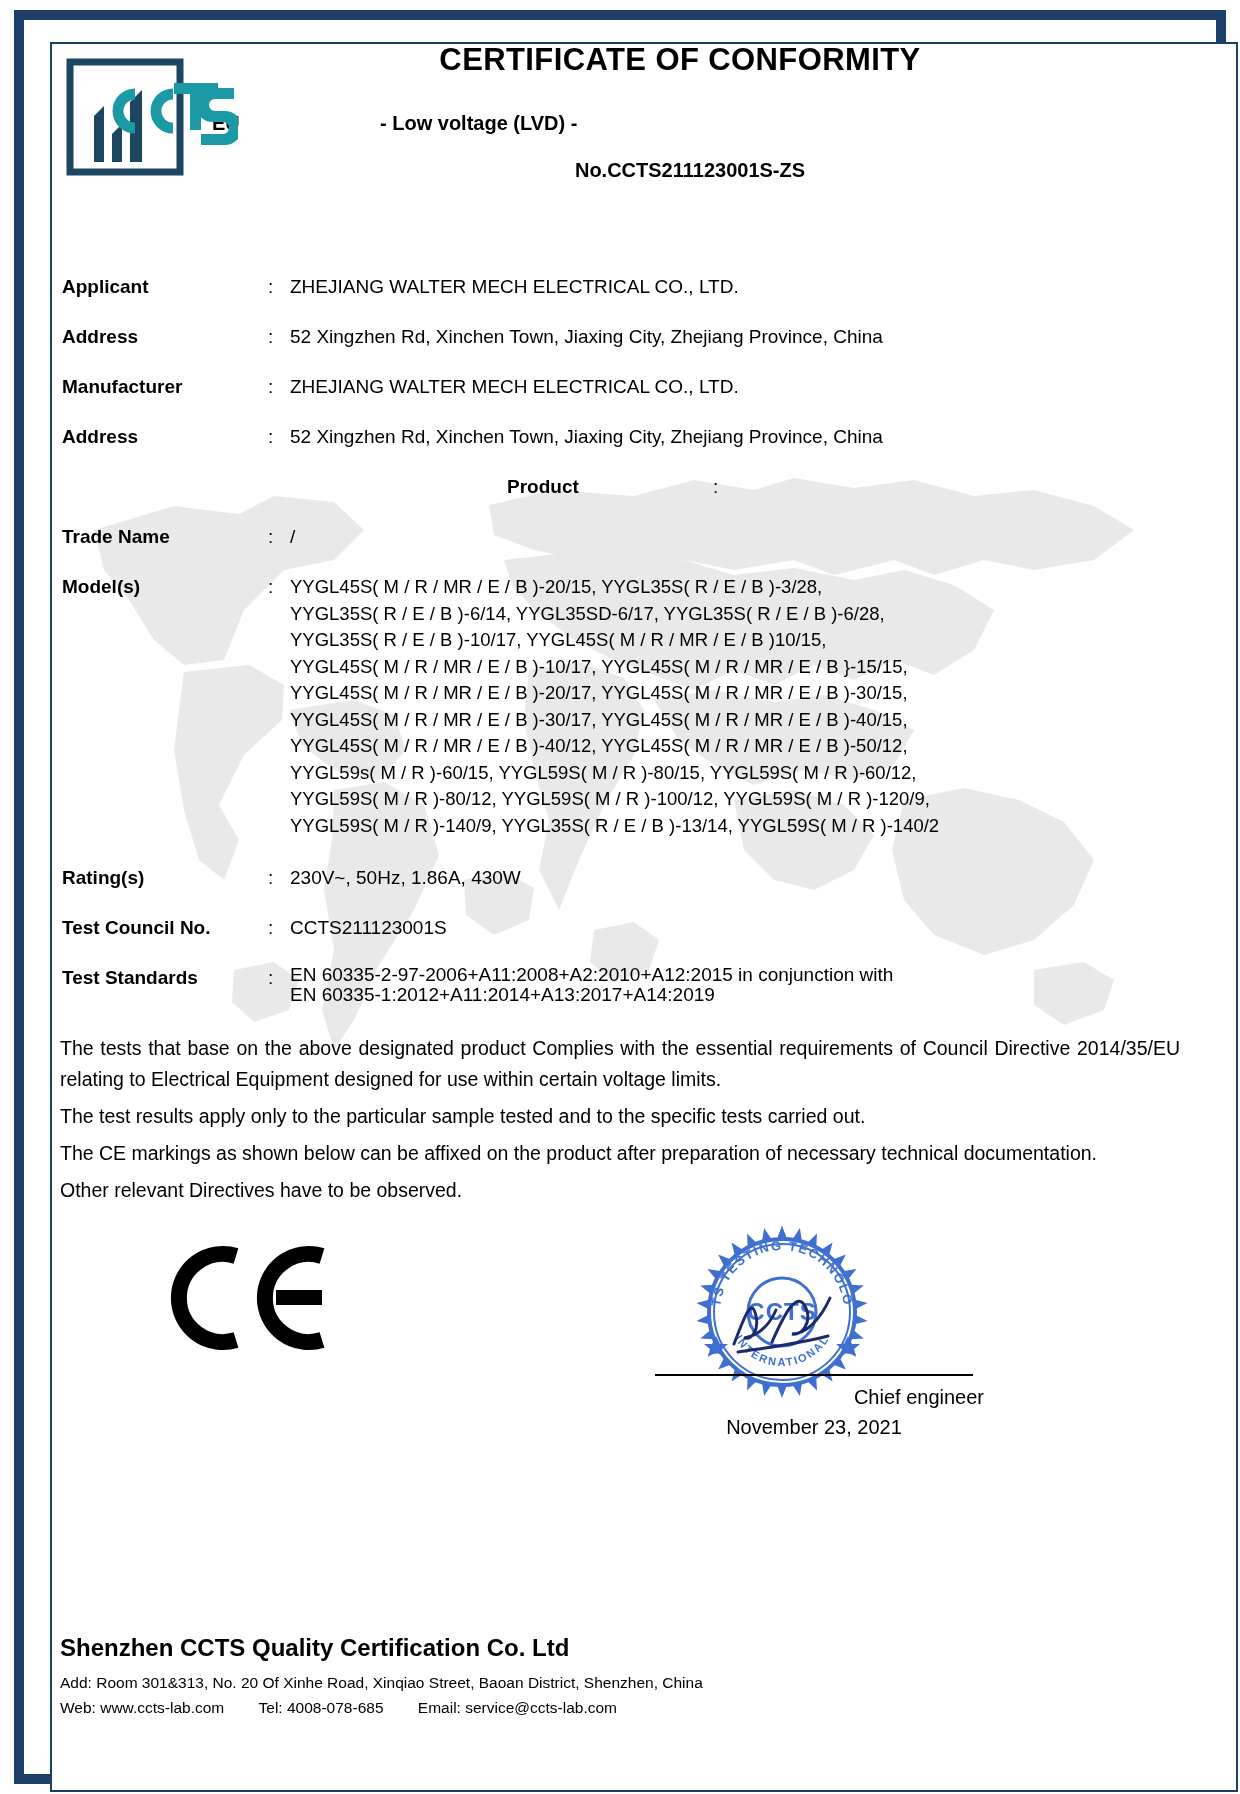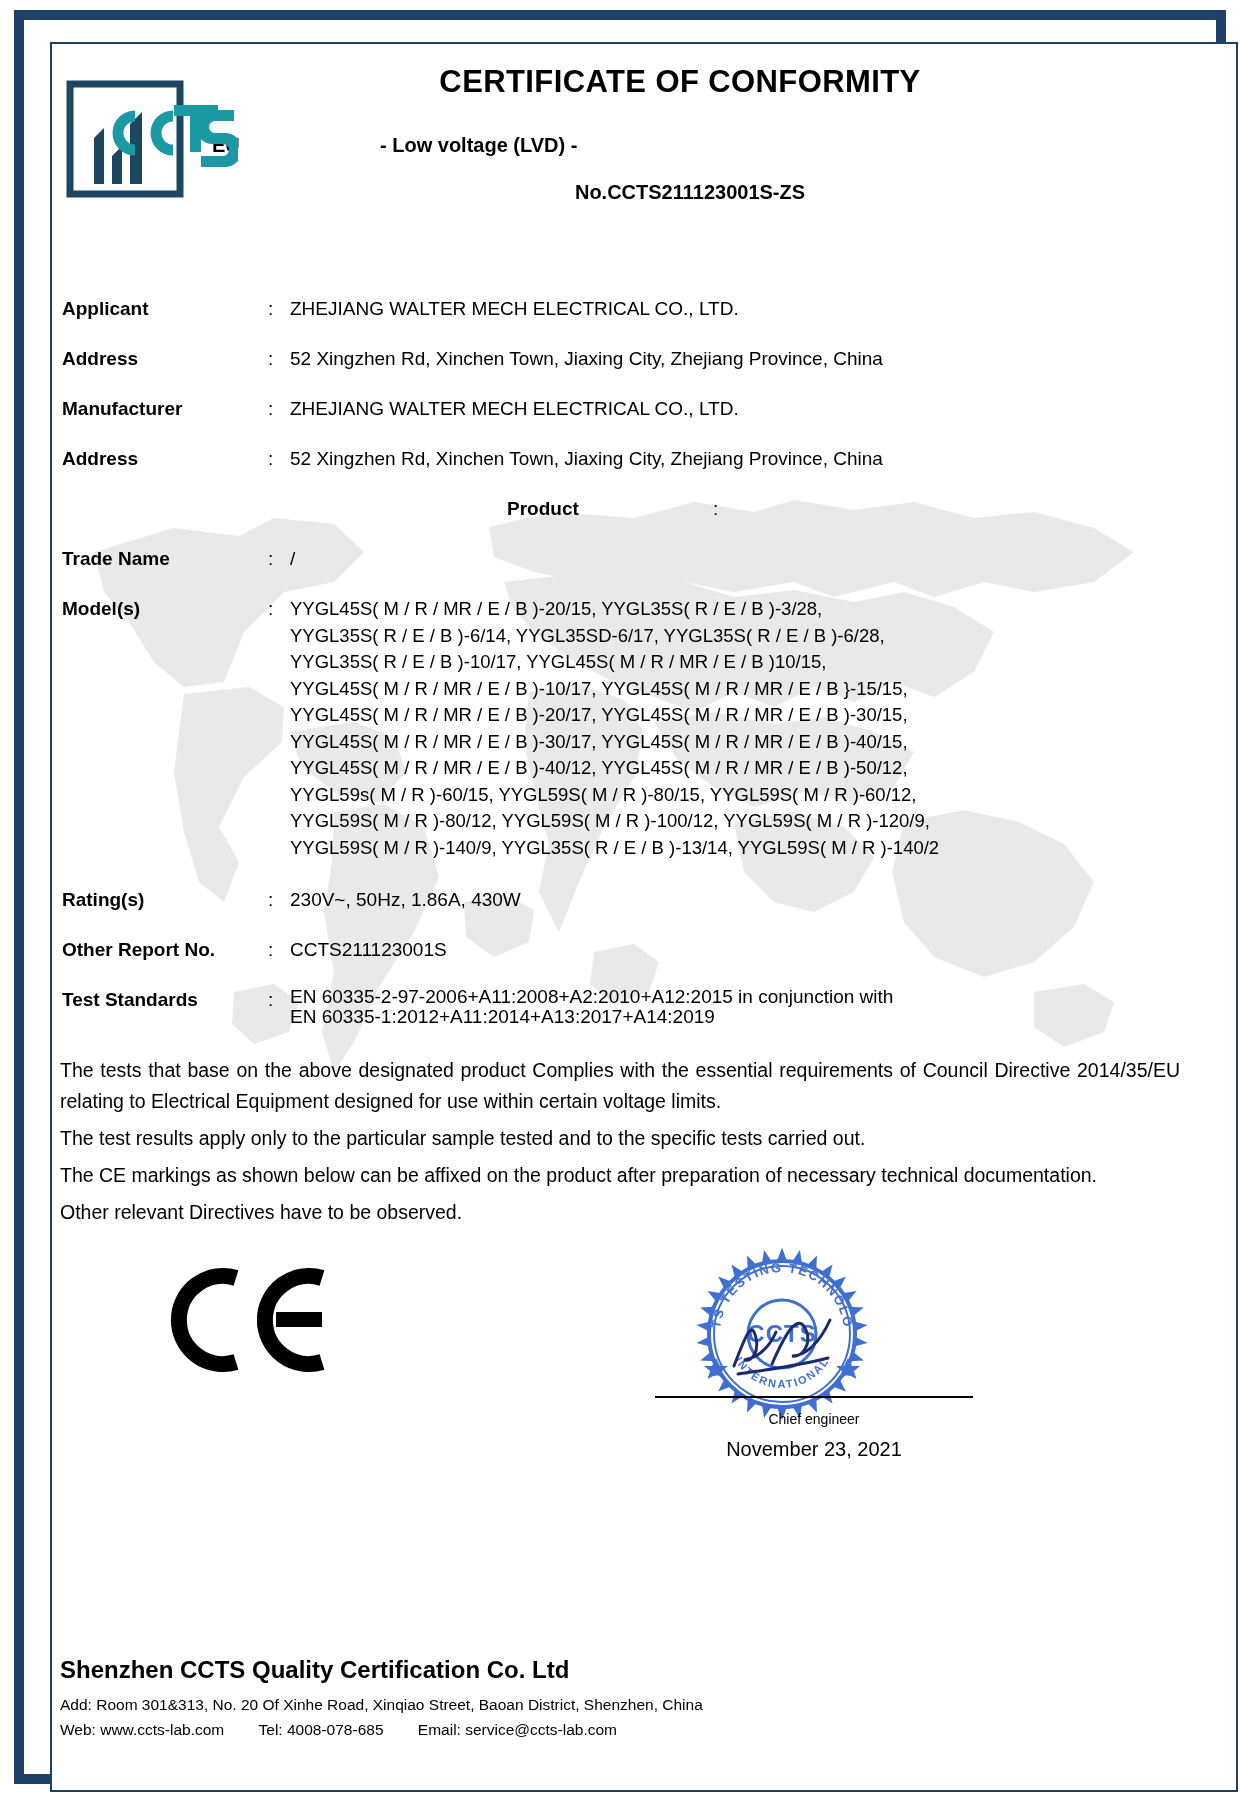--- a/index.html
+++ b/index.html
@@ -34,21 +34,21 @@
     height: 1750px;
     border: 2px solid #1d3f68;
     box-sizing: border-box;
     background: #ffffff;
   }
 
   
   .sheet {
     position: absolute;
     left: 34px;
-    top: 42px;
+    top: 20px;
     width: 1172px;
     height: 1734px;
     box-sizing: border-box;
     overflow: hidden;
   }
 
   
   .watermark {
     position: absolute;
     left: 0;
@@ -180,21 +180,21 @@
     left: 610px;
     top: 150px;
     width: 340px;
     text-align: center;
   }
   .sig-line {
     border-top: 2px solid #000;
     width: 318px;
     margin: 0 auto 6px auto;
   }
-  .sig-role { font-size: 14px; line-height: 30px; }
+  .sig-role { font-size: 20px; line-height: 30px; text-align: right; }
   .sig-date { font-size: 20px; line-height: 30px; }
 
   
   .footer {
     position: absolute;
     left: 26px;
     bottom: 34px;
     width: 1120px;
   }
   .footer-name {
@@ -325,21 +325,21 @@
 YYGL59S( M / R )-140/9, YYGL35S( R / E / B )-13/14, YYGL59S( M / R )-140/2</div>
       </div>
 
       <div class="field-row">
         <div class="field-label">Rating(s)</div>
         <div class="field-colon">:</div>
         <div class="field-value">230V~, 50Hz, 1.86A, 430W</div>
       </div>
 
       <div class="field-row">
-        <div class="field-label">Other Report No.</div>
+        <div class="field-label">Test Council No.</div>
         <div class="field-colon">:</div>
         <div class="field-value">CCTS211123001S</div>
       </div>
 
       <div class="field-row standards">
         <div class="field-label">Test Standards</div>
         <div class="field-colon">:</div>
         <div class="field-value">EN 60335-2-97-2006+A11:2008+A2:2010+A12:2015 in conjunction with
 EN 60335-1:2012+A11:2014+A13:2017+A14:2019</div>
       </div>

